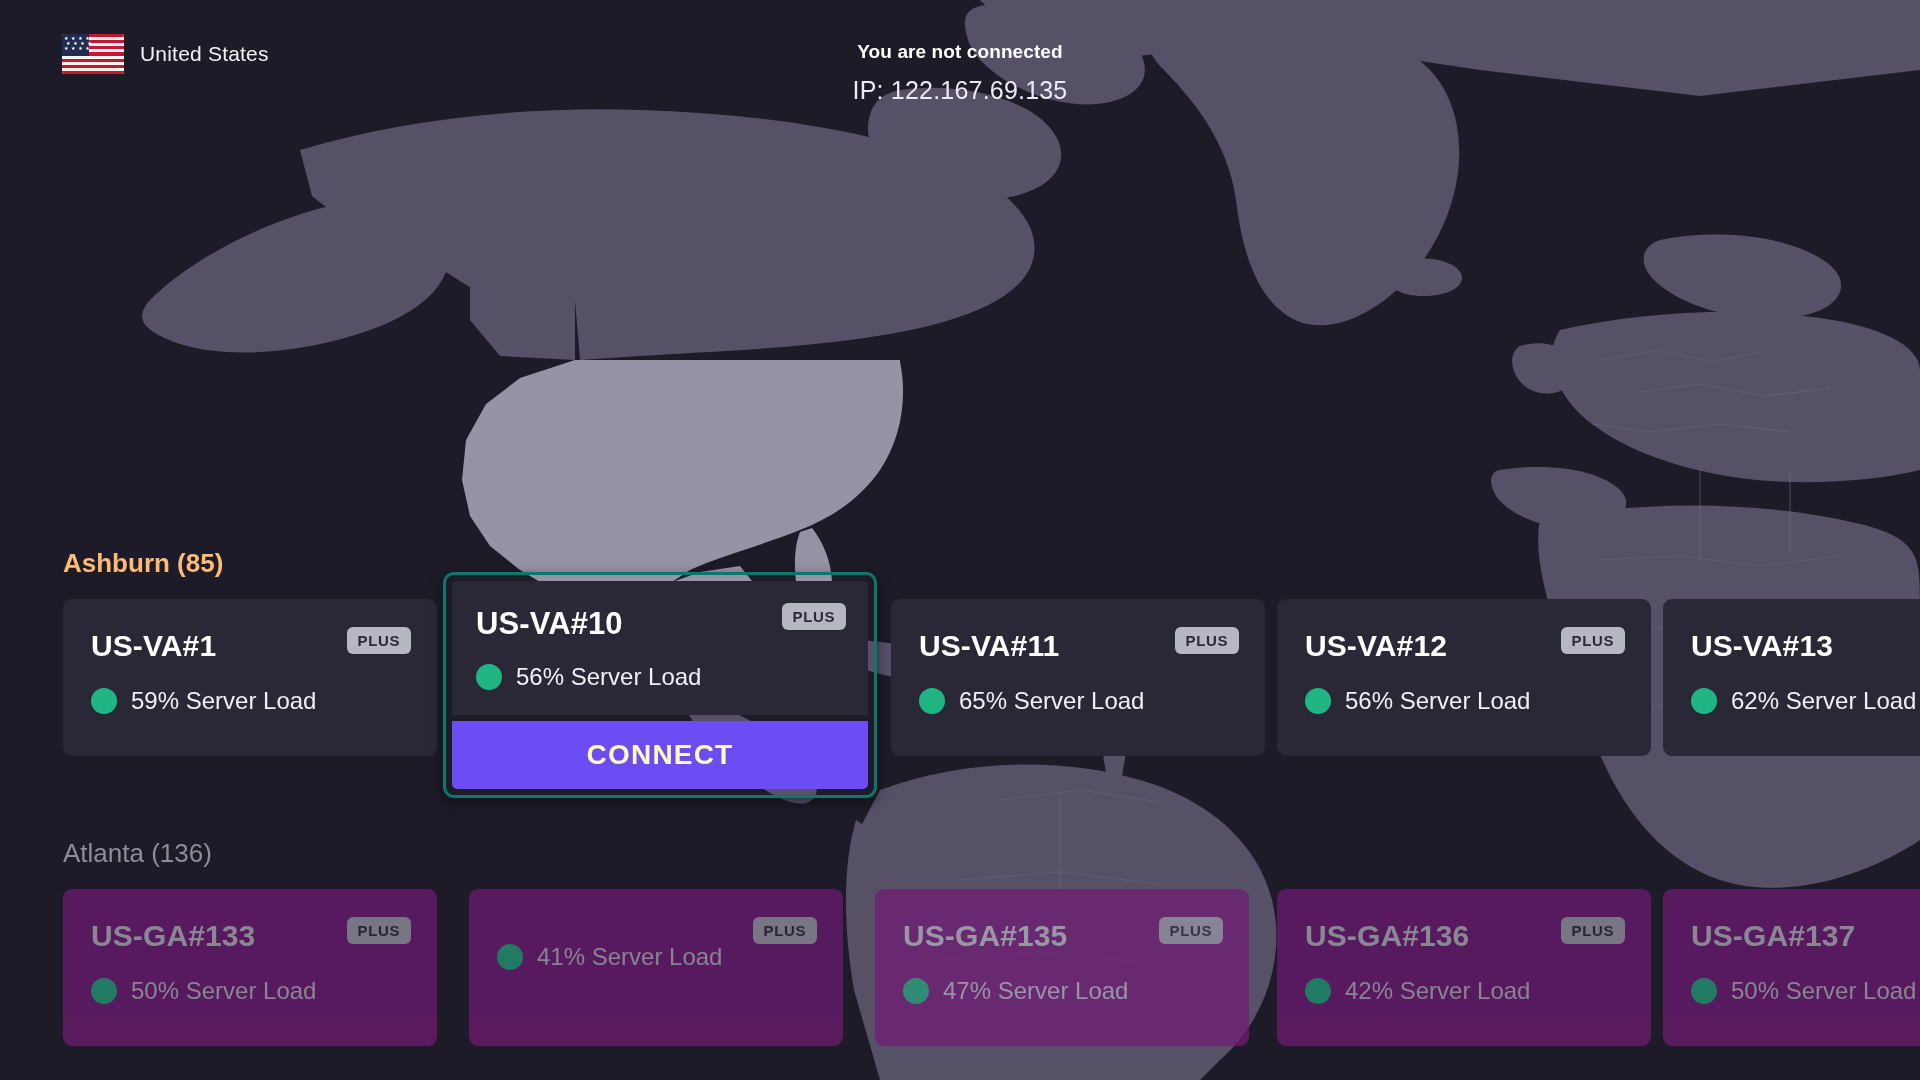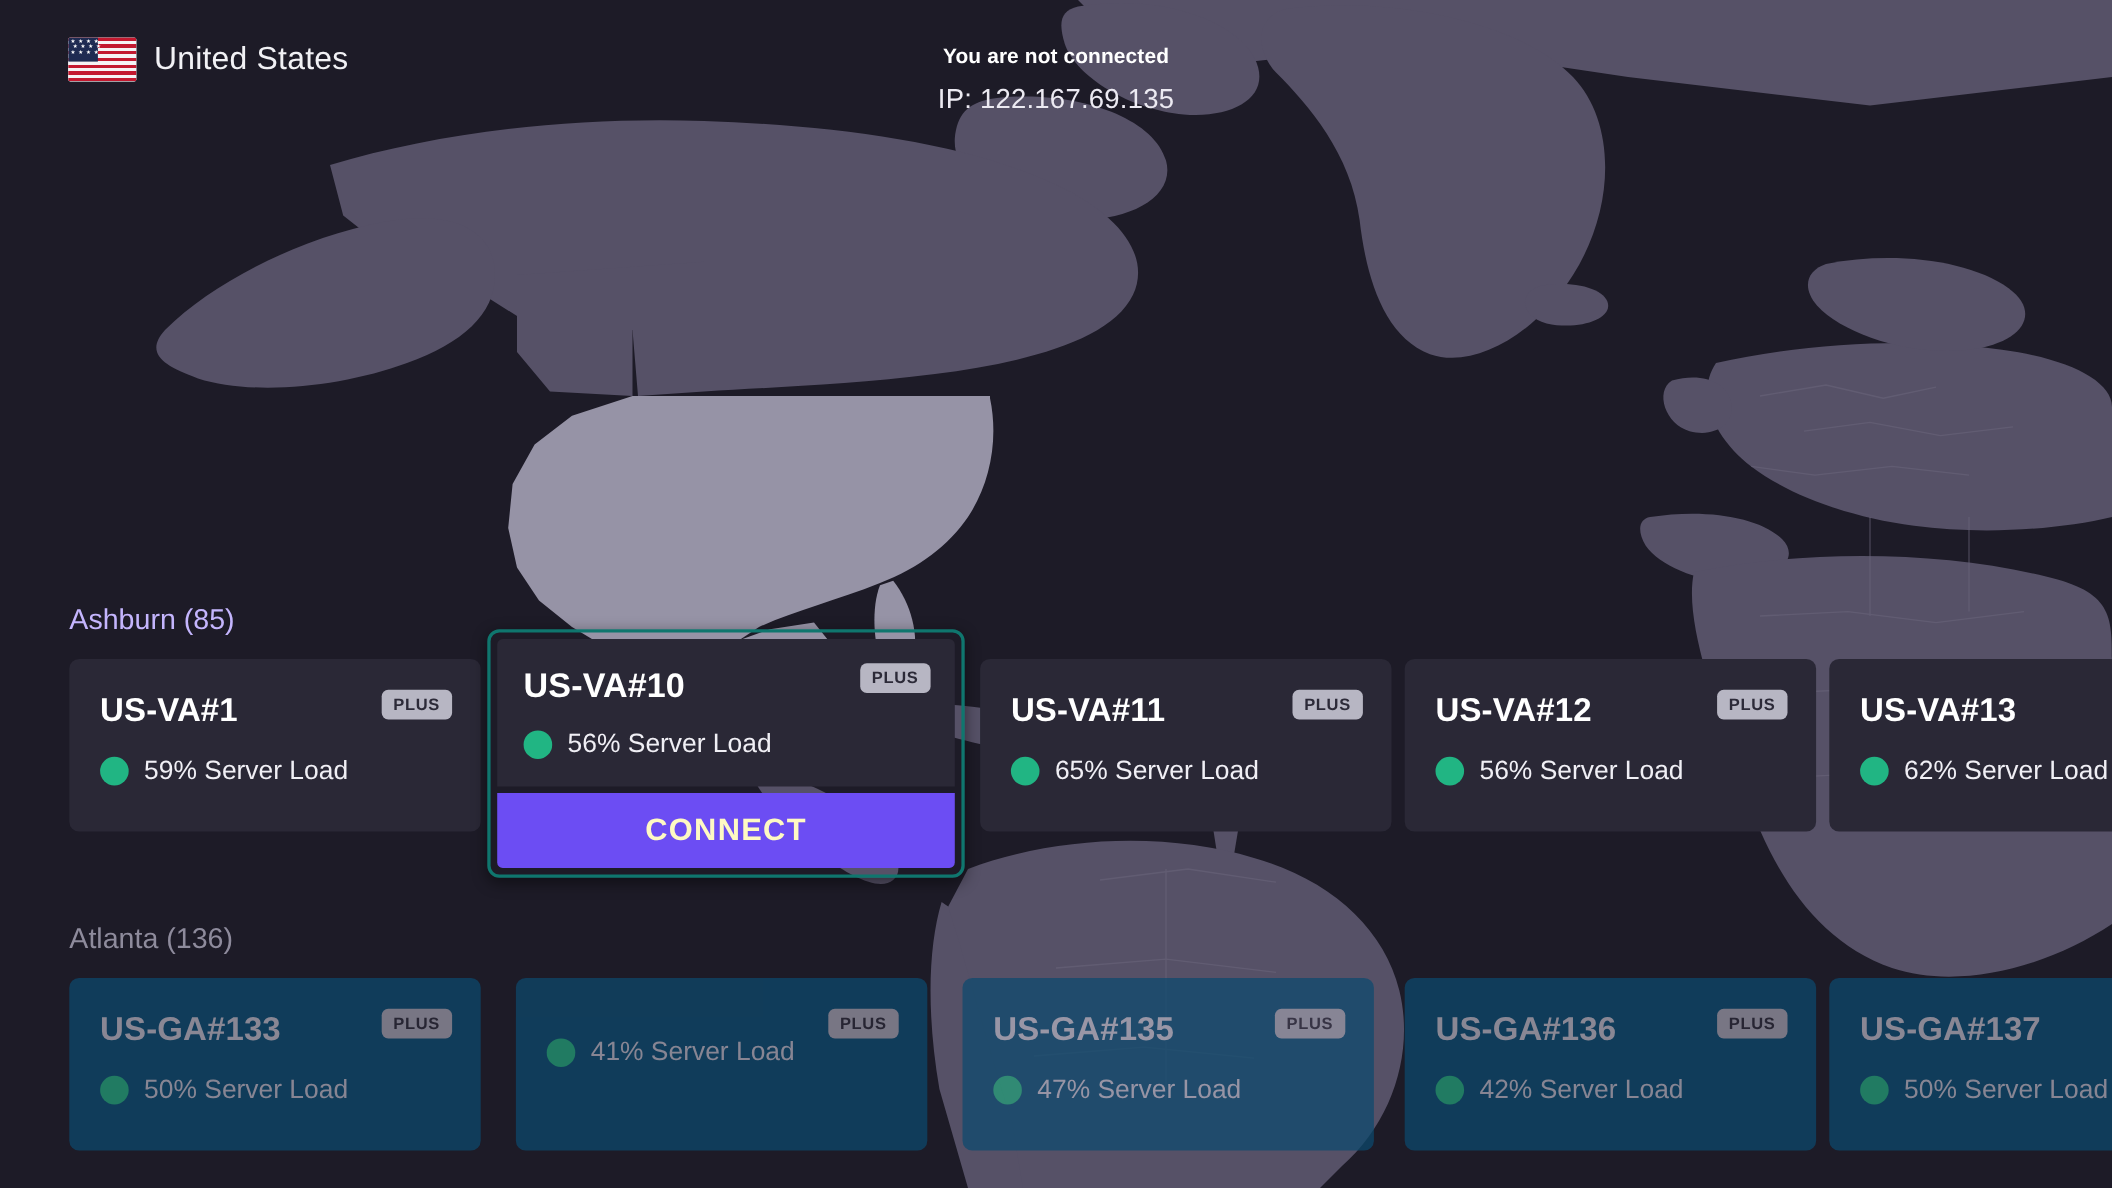--- a/index.html
+++ b/index.html
@@ -62,21 +62,21 @@
     position: absolute; inset: 2px;
     color: #fff;
     font-size: 5px;
     line-height: 5px;
     letter-spacing: 0.5px;
     white-space: pre;
     font-family: "DejaVu Sans", sans-serif;
   }
   #country-name {
     color: #f1f1f5;
-    font-size: 29px;
+    font-size: 21px;
     letter-spacing: 0.2px;
   }
   #status-block {
     position: absolute;
     left: 0; right: 0; top: 36px;
     text-align: center;
   }
   #status-title {
     color: #ffffff;
     font-size: 19px;
@@ -103,21 +103,21 @@
   .section { position: absolute; left: 0; width: 1920px; pointer-events: none; }
   #section-ashburn { top: 548px; }
   #section-atlanta { top: 838px; }
 
   .section-title {
     margin-left: 63px;
     font-size: 26px;
     line-height: 30px;
     pointer-events: auto;
   }
-  #section-ashburn .section-title { color: #c4b5fd; }
+  #section-ashburn .section-title { color: #fdba74; font-weight: bold; }
   #section-atlanta .section-title { color: #8e8b9c; }
 
   .card-row {
     position: relative;
     margin-top: 21px;
     height: 160px;
   }
 
   .card {
     position: absolute;
@@ -164,21 +164,21 @@
     background: #21b583;
     flex: 0 0 auto;
   }
   .load-text {
     color: #f0eff5;
     font-size: 24px;
     line-height: 28px;
   }
 
   
-  .section.dim .card { background: #0c4a6e; opacity: 0.72; }
+  .section.dim .card { background: #701a75; opacity: 0.72; }
   .section.dim .card-name { color: #b3b1bf; }
   .section.dim .load-text { color: #b0aebd; }
   .section.dim .load-dot { background: #23a079; }
   .section.dim .plus-badge { background: #9b99a8; color: #2c2a38; }
 
   
   .card.selected {
     background: transparent;
     border: 3px solid #0f766e;
     border-radius: 11px;

